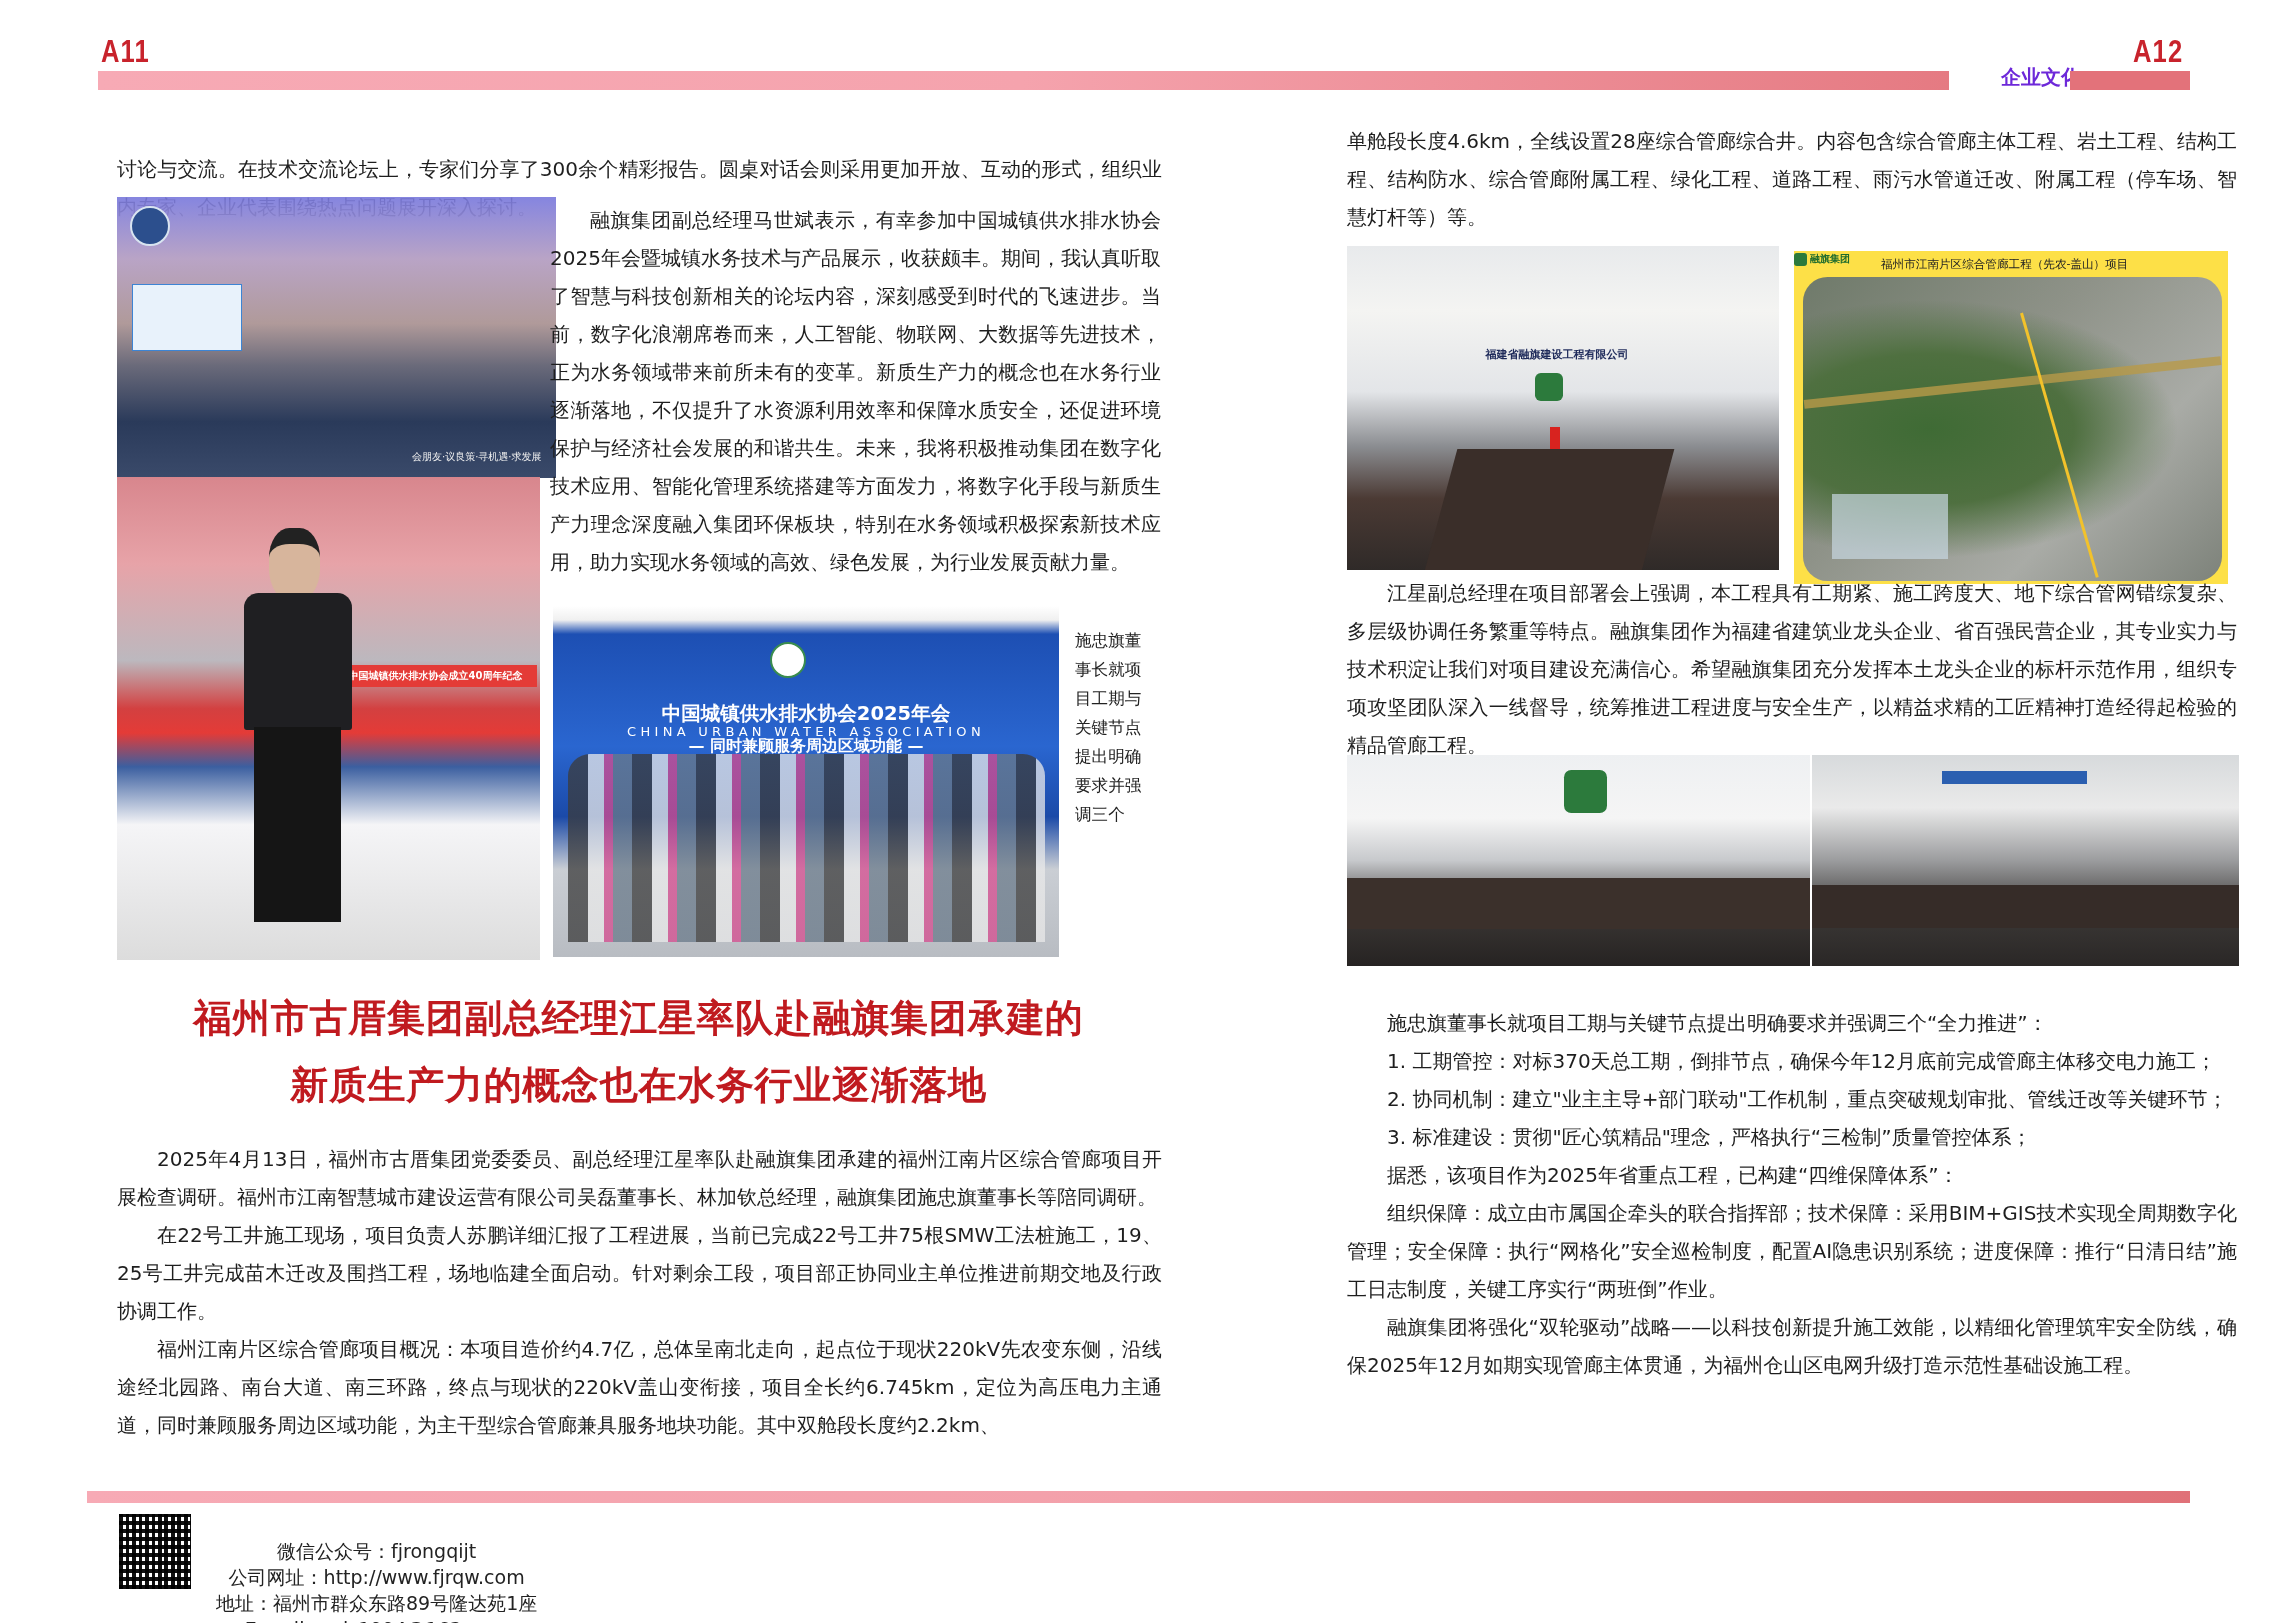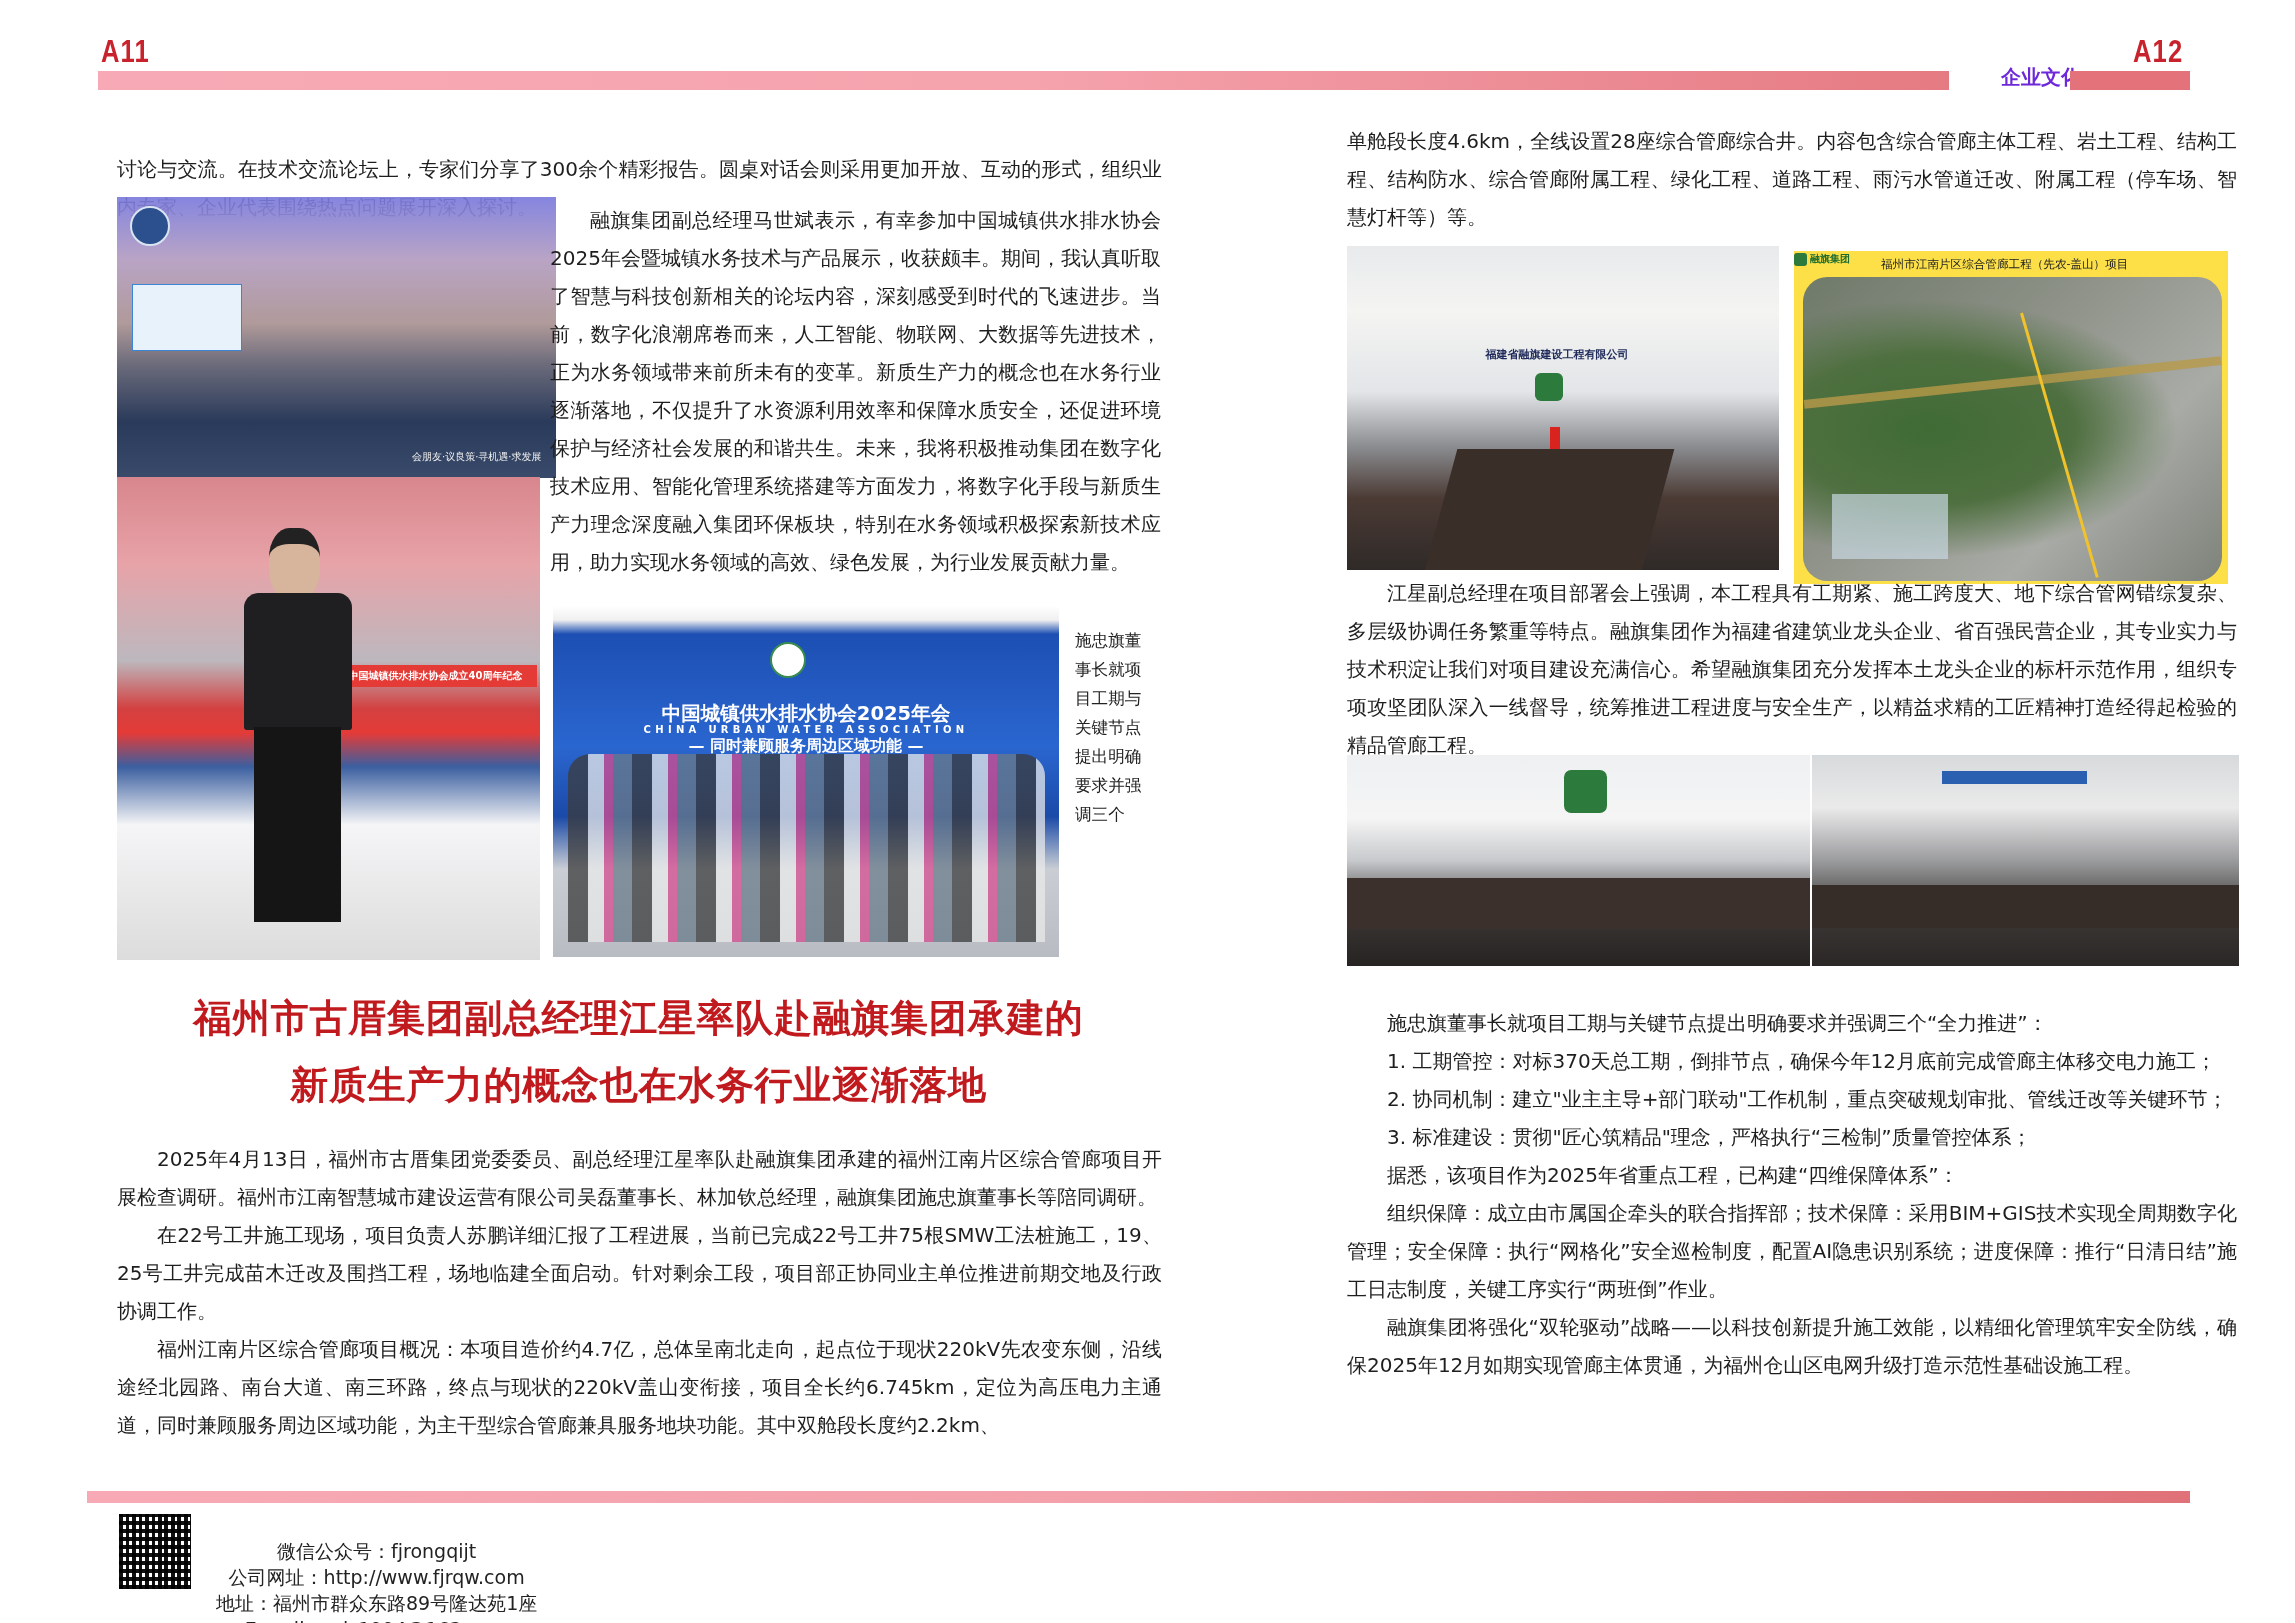--- a/index.html
+++ b/index.html
@@ -68,21 +68,21 @@
   <div class="abs" style="left:137px;top:250px;width:87px;height:195px;background:#151515;"></div>
 </div>
 
 <div class="abs body-text" style="left:550px;top:201px;width:611px;">
   <p class="indent">融旗集团副总经理马世斌表示，有幸参加中国城镇供水排水协会2025年会暨城镇水务技术与产品展示，收获颇丰。期间，我认真听取了智慧与科技创新相关的论坛内容，深刻感受到时代的飞速进步。当前，数字化浪潮席卷而来，人工智能、物联网、大数据等先进技术，正为水务领域带来前所未有的变革。新质生产力的概念也在水务行业逐渐落地，不仅提升了水资源利用效率和保障水质安全，还促进环境保护与经济社会发展的和谐共生。未来，我将积极推动集团在数字化技术应用、智能化管理系统搭建等方面发力，将数字化手段与新质生产力理念深度融入集团环保板块，特别在水务领域积极探索新技术应用，助力实现水务领域的高效、绿色发展，为行业发展贡献力量。</p>
 </div>
 
 <div class="abs photo ph-blue" style="left:553px;top:606px;width:506px;height:351px;">
   <div class="abs" style="left:217px;top:36px;width:32px;height:32px;border-radius:50%;background:#fff;border:2.2px solid #3a8c4e;"></div>
   <div class="overlay-text" style="top:94px;font-size:19.5px;">中国城镇供水排水协会2025年会</div>
-  <div class="overlay-text" style="top:118px;font-size:10px;letter-spacing:4.3px;font-weight:bold;">CHINA URBAN WATER ASSOCIATION</div>
+  <div class="overlay-text" style="top:118px;font-size:13px;letter-spacing:4.3px;font-weight:normal;">CHINA URBAN WATER ASSOCIATION</div>
   <div class="overlay-text" style="top:130px;font-size:16px;">— 同时兼顾服务周边区域功能 —</div>
   <div class="abs" style="left:14.5px;top:148px;width:477px;height:188px;
        background:repeating-linear-gradient(90deg,#3b3b3b 0 20px,#e9e9e9 20px 36px,#d64c8f 36px 45px,#6a7a8a 45px 64px);opacity:0.75;border-radius:22px 22px 0 0;"></div>
 </div>
 
 <div class="abs caption" style="left:1075px;top:626px;width:72px;">施忠旗董事长就项目工期与关键节点提出明确要求并强调三个</div>
 
 <div class="abs headline" style="left:116px;top:985px;width:1045px;">
   <div>福州市古厝集团副总经理江星率队赴融旗集团承建的</div>
   <div>新质生产力的概念也在水务行业逐渐落地</div>

